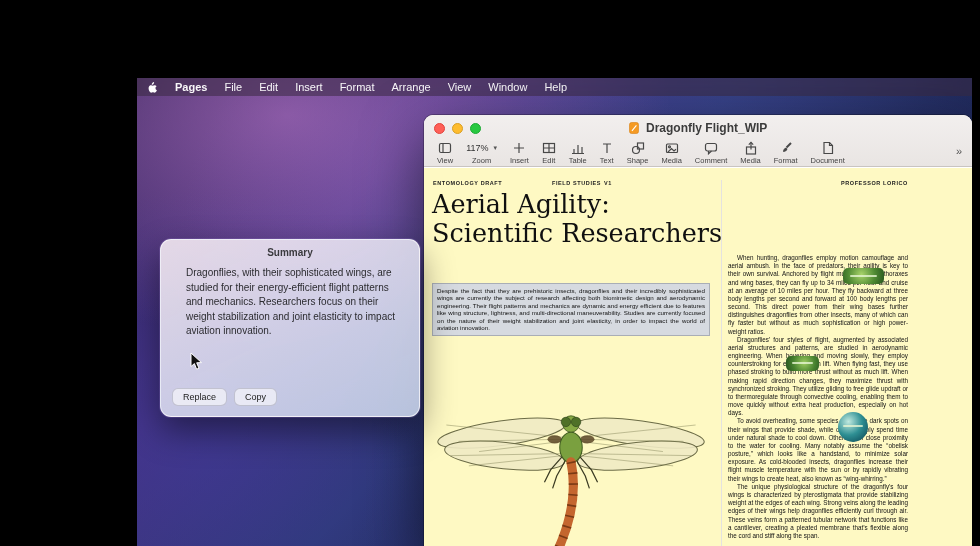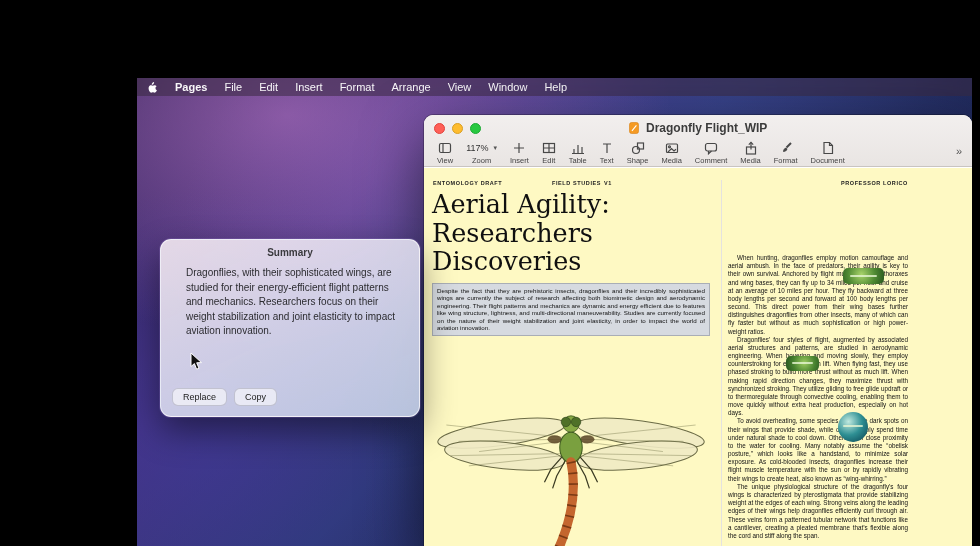--- a/index.html
+++ b/index.html
@@ -234,21 +234,21 @@
       </div>
 
       <div class="docarea">
         <div class="doc-caps caps-left">ENTOMOLOGY DRAFT</div>
         <div class="doc-caps caps-center">FIELD STUDIES</div>
         <div class="doc-caps caps-ver">V1</div>
         <div class="doc-caps caps-right">PROFESSOR LORICO</div>
 
         <div class="doc-title">
           <div>Aerial Agility:</div>
-          <div>Researchers Discoveries</div>
+          <div>Scientific Researchers</div>
         </div>
 
         <div class="hl-para">Despite the fact that they are prehistoric insects, dragonflies and their incredibly sophisticated wings are currently the subject of research affecting both biomimetic design and aerodynamic engineering. Their flight patterns and mechanics are dynamic and energy efficient due to features like wing structure, lightness, and multi-directional maneuverability.  Studies are currently focused on the nature of their weight stabilization and joint elasticity, in order to impact the world of aviation innovation.</div>
 
         <div class="col-rule"></div>
 
         <div class="right-col">
           <p>When hunting, dragonflies employ motion camouflage and aerial ambush. In the face of predators, their agility is key to their own survival. Anchored by flight muscles in their thoraxes and wing bases, they can fly up to 34 miles per hour and cruise at an average of 10 miles per hour. They fly backward at three body lengths per second and forward at 100 body lengths per second. This direct power from their wing bases further distinguishes dragonflies from other insects, many of which can fly faster but without as much sophistication or high power-weight ratios.</p>
           <p>Dragonflies’ four styles of flight, augmented by associated aerial structures and patterns, are studied in aerodynamic engineering. When hovering and moving slowly, they employ counterstroking for efficient, high lift. When flying fast, they use phased stroking to build more thrust without as much lift. When making rapid direction changes, they maximize thrust with synchronized stroking. They utilize gliding to free glide updraft or to thermoregulate through convective cooling, enabling them to move quickly without extra heat production, especially on hot days.</p>
           <p>To avoid overheating, some species also have dark spots on their wings that provide shade, while others simply spend time under natural shade to cool down. Others fly in close proximity to the water for cooling. Many notably assume the “obelisk posture,” which looks like a handstand, to minimize solar exposure. As cold-blooded insects, dragonflies increase their flight muscle temperature with the sun or by rapidly vibrating their wings to create heat, also known as “wing-whirring.”</p>

